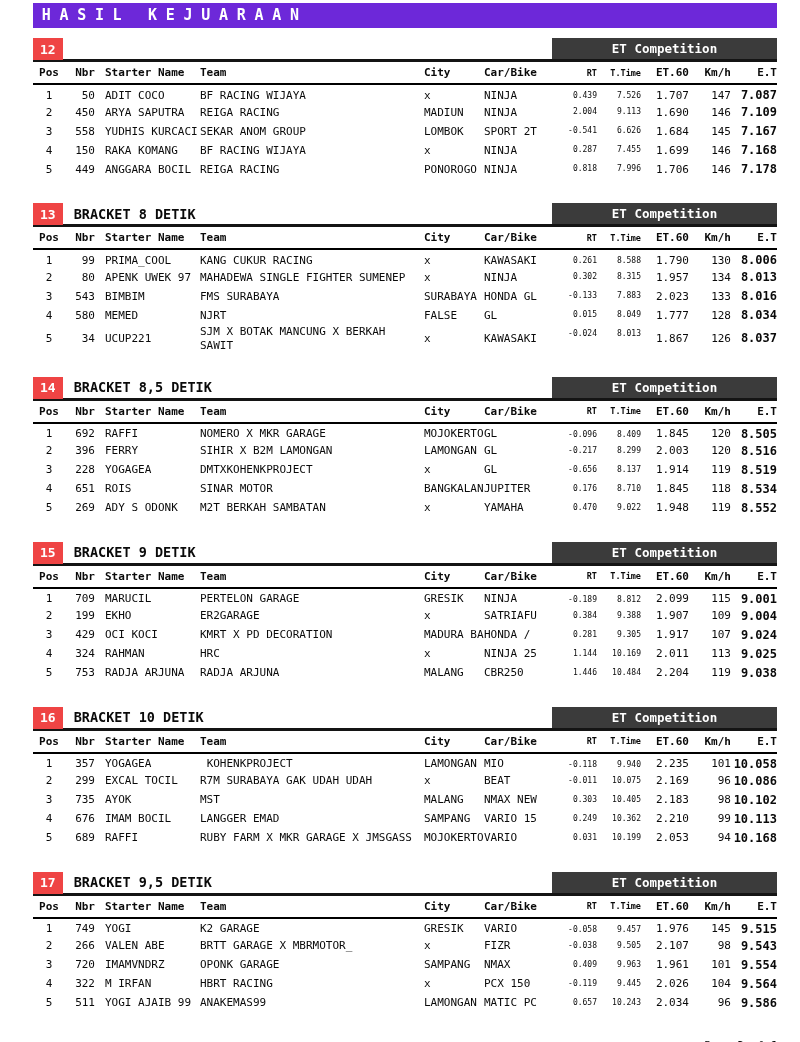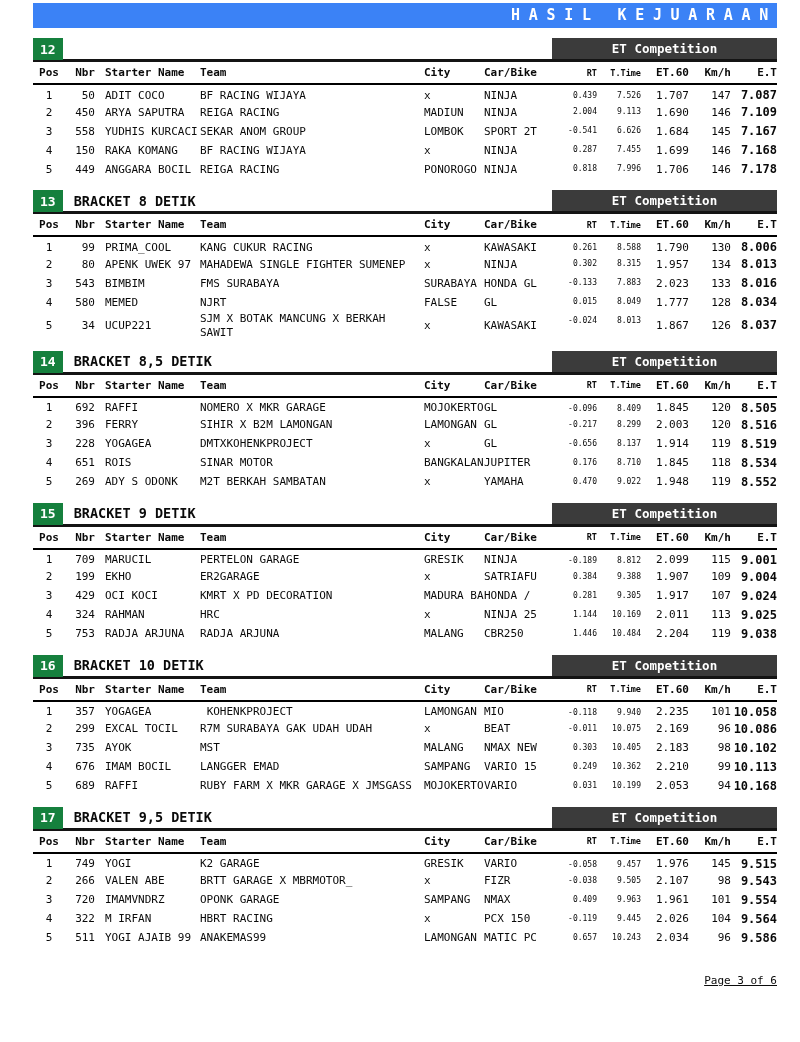--- a/index.html
+++ b/index.html
@@ -6,39 +6,39 @@
   html, body { width: 800px; height: 1042px; overflow: hidden; }
   body {
     background: #ffffff;
     color: #0a0a0a;
     font-family: "DejaVu Sans Mono", "Liberation Mono", monospace;
     padding: 3px 23px 0 33px;
   }
   .title-bar {
     width: 100%;
     height: 25px;
-    background: #3b82f6;
+    background: #6d28d9;
     color: #ffffff;
     font-size: 15px;
     font-weight: bold;
     letter-spacing: 0.58em;
-    text-align: right;
+    text-align: left;
     line-height: 25px;
     text-indent: 0.58em;
   }
-  .result-section { margin-top: 11px; }
+  .result-section { margin-top: 24px; }
   .result-section:first-child { margin-top: 10px; }
   .section-band {
     display: flex;
     align-items: stretch;
     height: 24px;
     border-bottom: 3px solid #141414;
   }
   .section-number {
-    background: #15803d;
+    background: #ef4444;
     color: #ffffff;
     font-size: 13px;
     font-weight: bold;
     display: flex;
     align-items: center;
     padding: 11px 7px;
   }
   .section-title {
     font-size: 13.5px;
     font-weight: bold;

